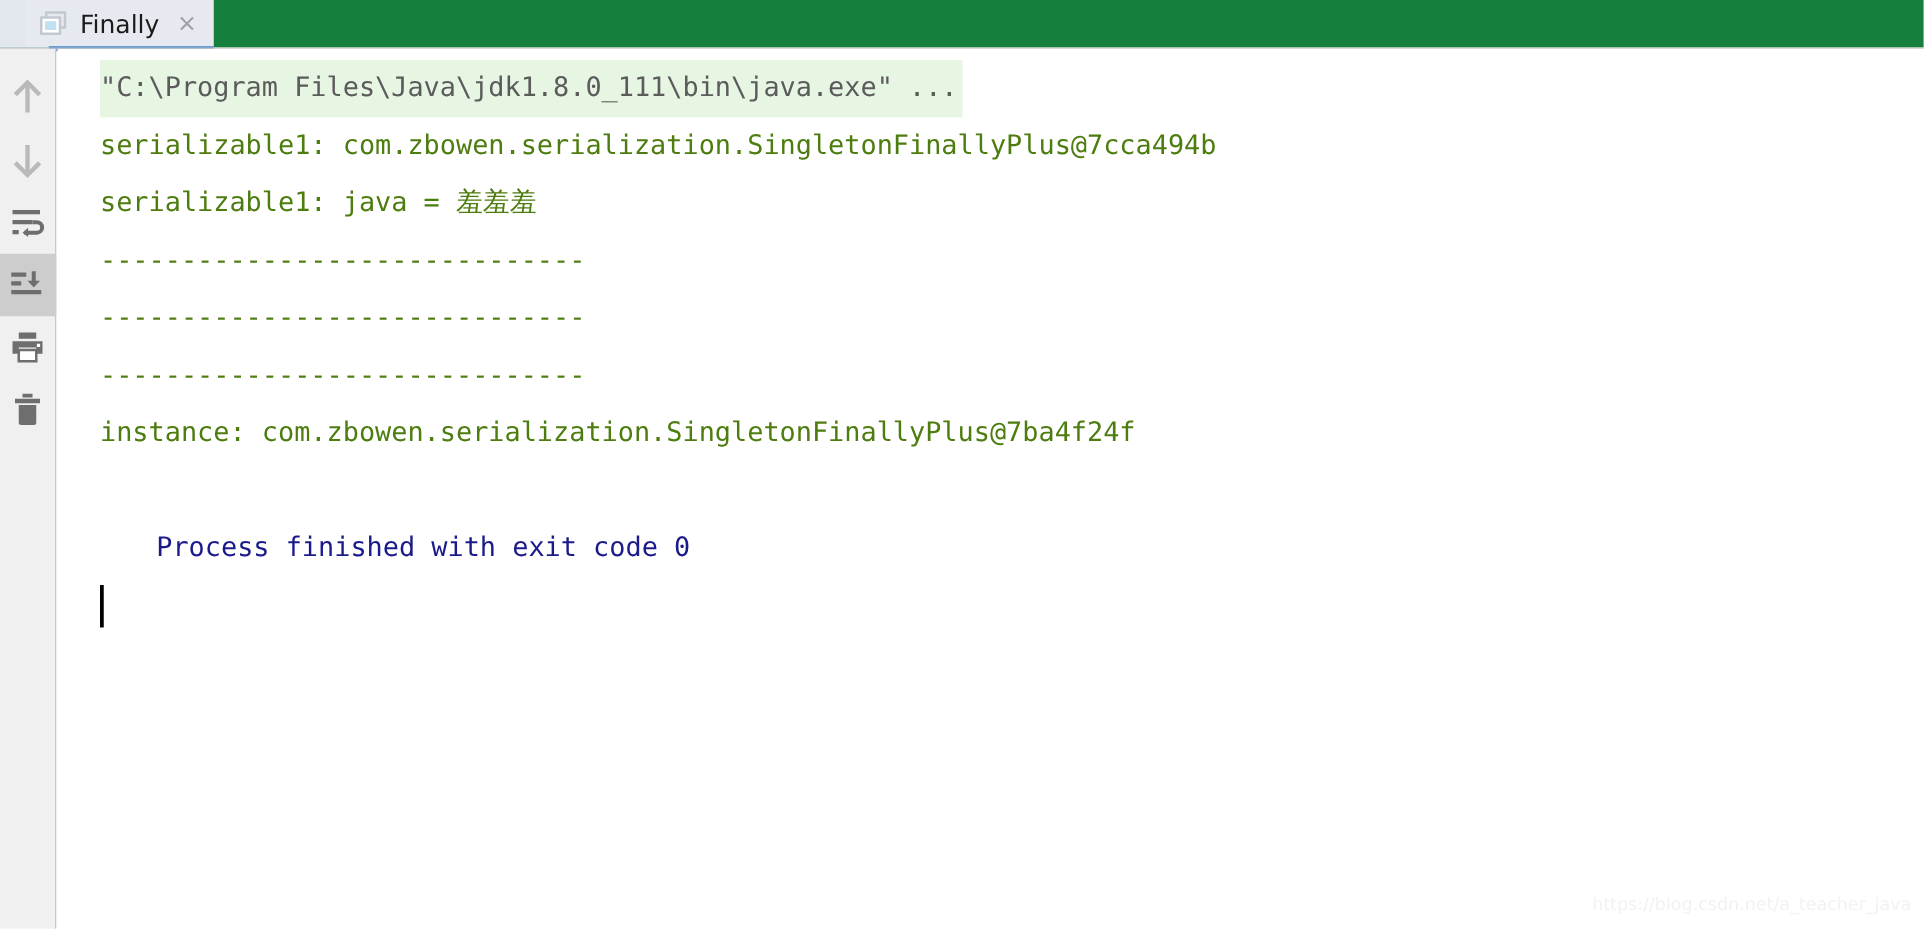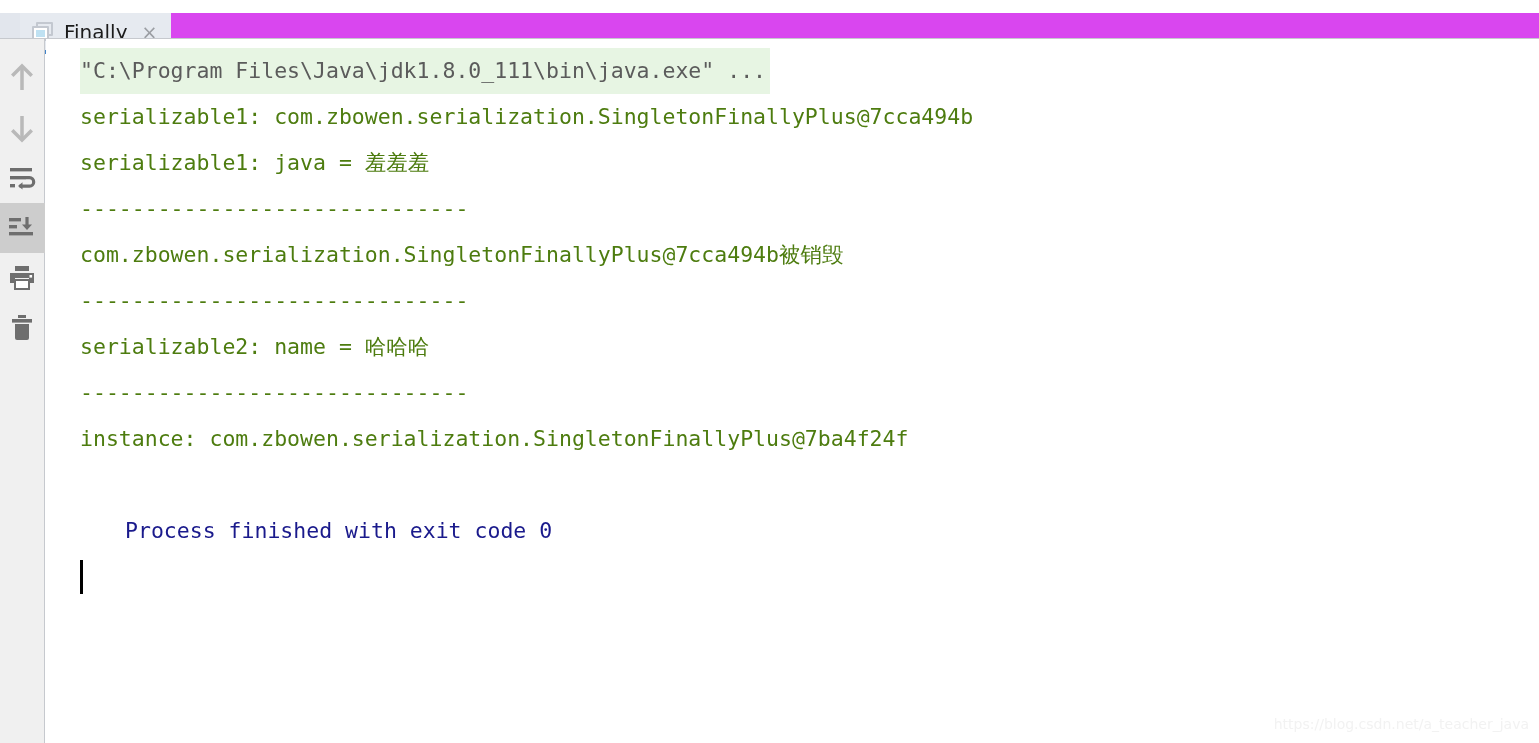--- a/index.html
+++ b/index.html
@@ -15,24 +15,24 @@
   #app {
     position: relative;
     width: 1539px;
     height: 743px;
     background: #ffffff;
   }
 
   
   .tabbar {
     position: absolute;
-    left: 0; top: 13px;
+    left: 0; top: 0;
     width: 1539px;
     height: 38px;
-    background: #d946ef;
+    background: #15803d;
     display: flex;
     align-items: stretch;
   }
 
   .tabbar-leftpad {
     width: 20px;
     height: 100%;
     background: #e2e6ed;
   }
 
@@ -286,23 +286,21 @@
 
   <div class="console">
 
     <div class="cmd-wrap">
       <span class="line cmdline">"C:\Program Files\Java\jdk1.8.0_111\bin\java.exe" ...</span>
     </div>
 
     <div class="line dark">serializable1: com.zbowen.serialization.SingletonFinallyPlus@7cca494b</div>
     <div class="line dark">serializable1: java = 羞羞羞</div>
     <div class="line dark">------------------------------</div>
-    <div class="line dark">com.zbowen.serialization.SingletonFinallyPlus@7cca494b被销毁</div>
     <div class="line dark">------------------------------</div>
-    <div class="line dark">serializable2: name = 哈哈哈</div>
     <div class="line dark">------------------------------</div>
     <div class="line dark">instance: com.zbowen.serialization.SingletonFinallyPlus@7ba4f24f</div>
     <div class="line blank"> </div>
     <div class="line navy">Process finished with exit code 0</div>
 
     <div class="cursor-line">
       <span class="cursor"></span>
     </div>
 
   </div>

